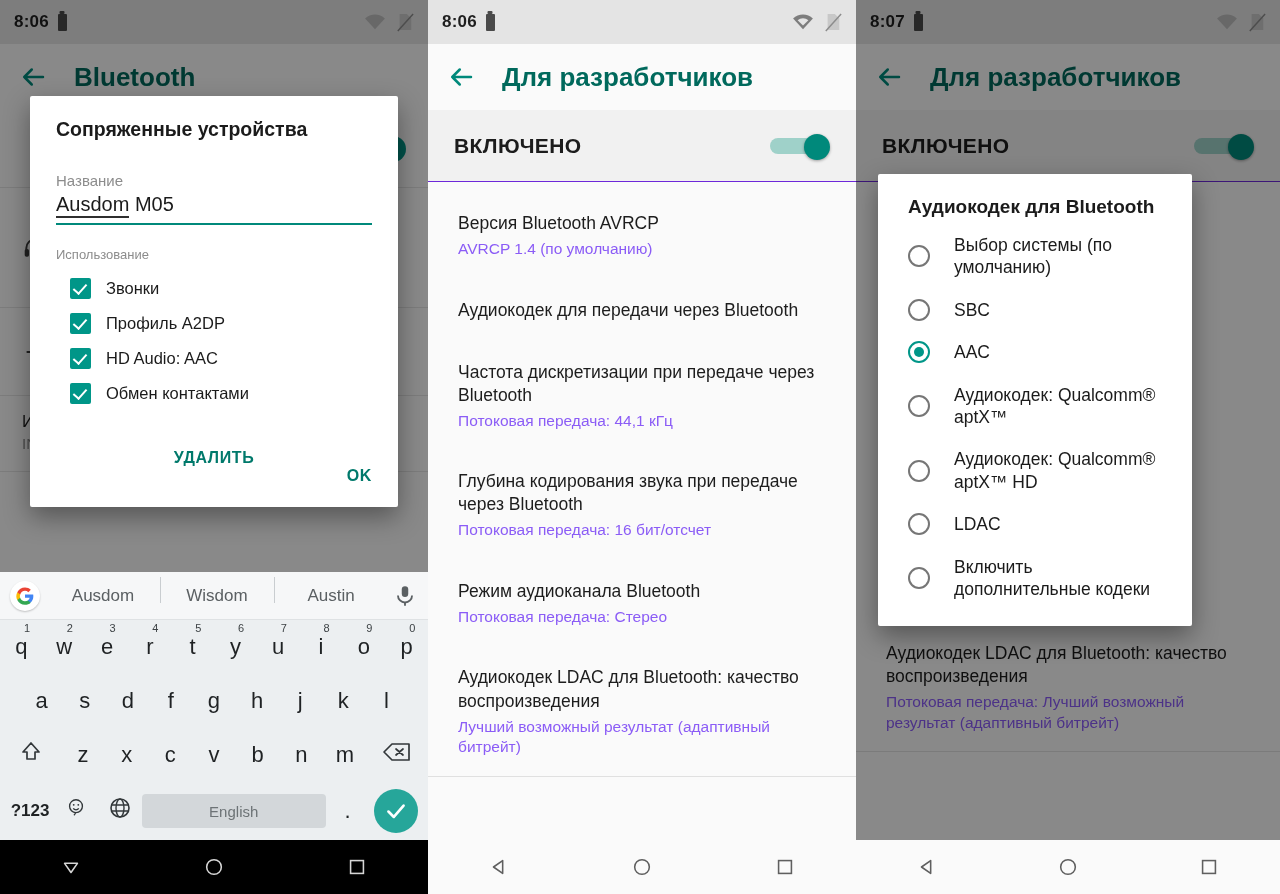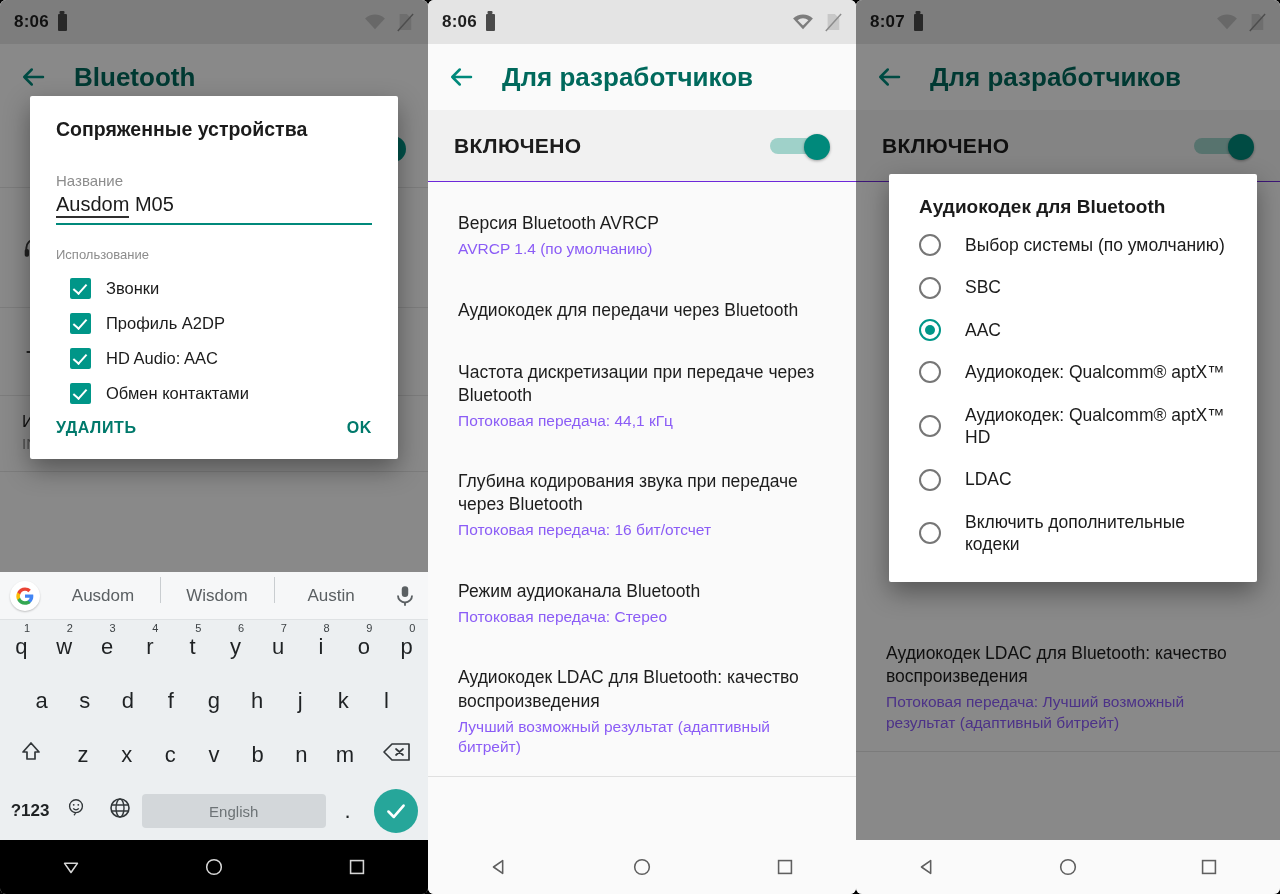--- a/index.html
+++ b/index.html
@@ -4,21 +4,21 @@
 <style>
   * { box-sizing: border-box; margin: 0; padding: 0; }
   html, body {
     width: 1280px; height: 894px;
     background: #000;
     font-family: "Liberation Sans", sans-serif;
     overflow: hidden;
   }
   .screens { display: flex; width: 1280px; height: 894px; }
 
-  .panel { position: relative; overflow: hidden; height: 894px; background: #fafafa; border-radius: 6px; }
+  .panel { position: relative; overflow: hidden; height: 894px; background: #fafafa; }
   .panel-1 { width: 428px; }
   .panel-2 { width: 428px; }
   .panel-3 { width: 424px; }
 
   
   .statusbar {
     height: 44px; background: #e4e4e4;
     display: flex; align-items: center;
     padding: 0 14px; position: relative; z-index: 3;
   }
@@ -104,32 +104,32 @@
   .cbox {
     width: 21px; height: 21px; background: #009688; border-radius: 2px;
     flex: 0 0 auto; position: relative;
   }
   .cbox::after {
     content: ""; position: absolute; left: 6px; top: 3px;
     width: 6px; height: 11px; border: solid #fff;
     border-width: 0 2.4px 2.4px 0; transform: rotate(42deg);
   }
   .check-label { font-size: 16.5px; color: #1b1b1b; margin-left: 15px; }
-  .dlg-actions { display: flex; margin-top: 8px; padding-bottom: 8px; }
+  .dlg-actions { display: flex; margin-top: 38px; padding-bottom: 8px; flex-direction: column; }
   .dlg-btn {
     font-size: 16px; font-weight: bold; color: #00796b; letter-spacing: .6px;
     background: none; border: none; cursor: pointer;
     font-family: "Liberation Sans", sans-serif;
   }
   .dlg-btn.right { margin-left: auto; }
 
   
   .dialog-codec {
     position: absolute; z-index: 6;
-    left: 33px; top: 174px; width: 368px;
+    left: 22px; top: 174px; width: 314px;
     background: #fff; border-radius: 2px;
     box-shadow: 0 10px 26px rgba(0,0,0,.38);
     padding: 22px 0 16px 0;
   }
   .codec-title {
     font-size: 19px; font-weight: bold; color: #1b1b1b; padding: 0 30px 6px 30px;
   }
   .radio-row { display: flex; align-items: center; padding: 10px 20px 10px 30px; }
   .radio {
     width: 22px; height: 22px; border-radius: 50%;

